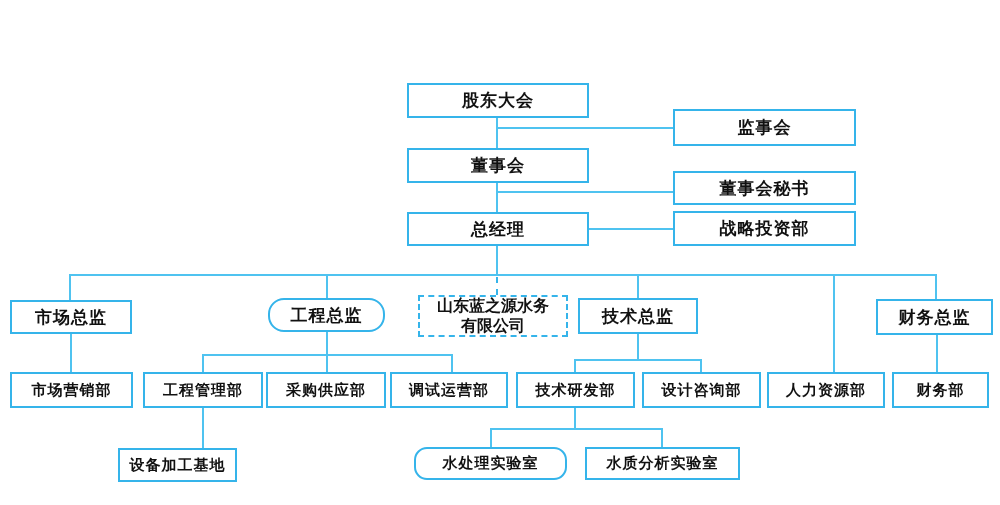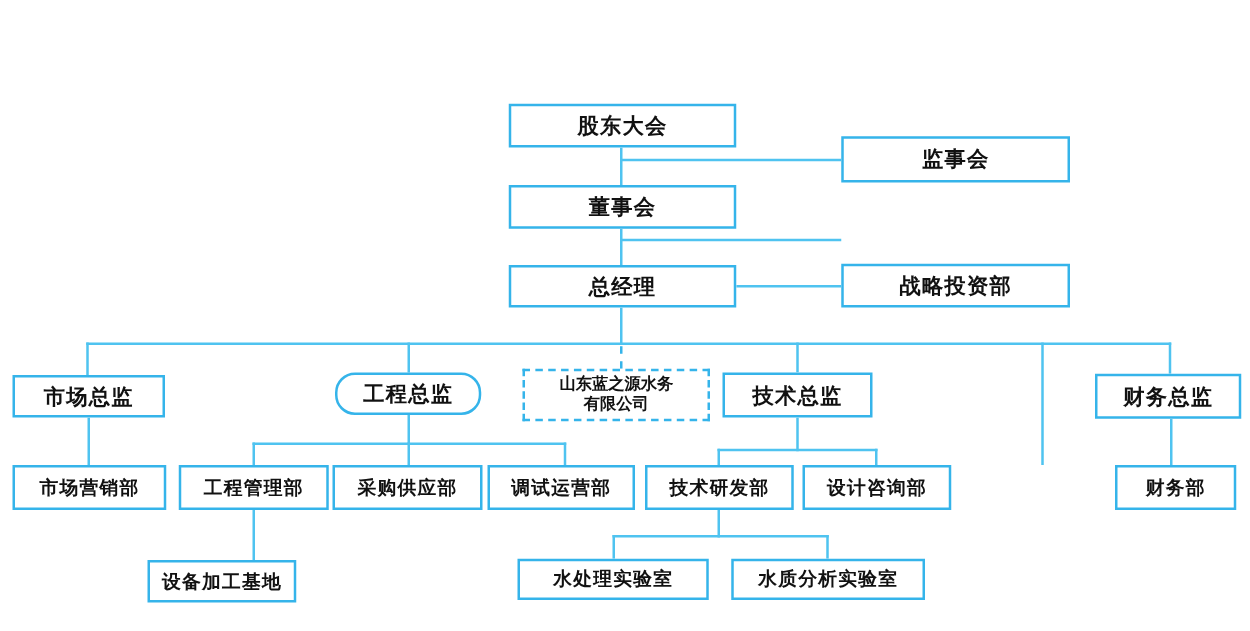--- a/index.html
+++ b/index.html
@@ -19,21 +19,21 @@
     border:2px solid var(--accent);
     display:flex;align-items:center;justify-content:center;
     color:var(--text);font-weight:700;letter-spacing:1px;
     white-space:nowrap;
   }
   .fs-lg{font-size:17px;text-align:center;}
   .fs-md{font-size:15px;}
   .dashed{
     border:2px dashed var(--accent);
     flex-direction:column;line-height:1.25;letter-spacing:0;
-    font-weight:700;font-size:13px;
+    font-weight:700;font-size:16px;
   }
   .ln{position:absolute;background:var(--line);}
   .ln-dash{
     position:absolute;width:0;background:none;
     border-left:2px dashed var(--accent);
   }
 </style>
 </head>
 <body>
 
@@ -86,37 +86,39 @@
 
   <div class="ln" style="left:574px;top:408px;width:2px;height:22px;"></div>
 
   <div class="ln" style="left:490px;top:428px;width:173px;height:2px;"></div>
   <div class="ln" style="left:490px;top:428px;width:2px;height:19px;"></div>
   <div class="ln" style="left:661px;top:428px;width:2px;height:19px;"></div>
 
   <div class="node fs-lg" style="left:407px;top:83px;width:182px;height:35px;">股东大会</div>
   <div class="node fs-lg" style="left:673px;top:109px;width:183px;height:37px;">监事会</div>
   <div class="node fs-lg" style="left:407px;top:148px;width:182px;height:35px;">董事会</div>
+  <div class="node fs-lg" style="left:673px;top:171px;width:183px;height:34px;">董事会秘书</div>
   <div class="node fs-lg" style="left:407px;top:212px;width:182px;height:34px;">总经理</div>
   <div class="node fs-lg" style="left:673px;top:211px;width:183px;height:35px;">战略投资部</div>
 
   <div class="node fs-lg" style="left:10px;top:300px;width:122px;height:34px;">市场总监</div>
   <div class="node fs-lg" style="left:268px;top:298px;width:117px;height:34px;border-radius:16px;">工程总监</div>
   <div class="node dashed" style="left:418px;top:295px;width:150px;height:42px;">
     <span>山东蓝之源水务</span>
     <span>有限公司</span>
   </div>
   <div class="node fs-lg" style="left:578px;top:298px;width:120px;height:36px;">技术总监</div>
   <div class="node fs-lg" style="left:876px;top:299px;width:117px;height:36px;">财务总监</div>
 
   <div class="node fs-md" style="left:10px;top:372px;width:123px;height:36px;">市场营销部</div>
   <div class="node fs-md" style="left:143px;top:372px;width:120px;height:36px;">工程管理部</div>
   <div class="node fs-md" style="left:266px;top:372px;width:120px;height:36px;">采购供应部</div>
   <div class="node fs-md" style="left:390px;top:372px;width:118px;height:36px;text-align:right;">调试运营部</div>
   <div class="node fs-md" style="left:516px;top:372px;width:119px;height:36px;">技术研发部</div>
   <div class="node fs-md" style="left:642px;top:372px;width:119px;height:36px;">设计咨询部</div>
+  <div class="node fs-md" style="left:767px;top:372px;width:118px;height:36px;">人力资源部</div>
   <div class="node fs-md" style="left:892px;top:372px;width:97px;height:36px;">财务部</div>
 
   <div class="node fs-md" style="left:118px;top:448px;width:119px;height:34px;">设备加工基地</div>
-  <div class="node fs-md" style="left:414px;top:447px;width:153px;height:33px;">水处理实验室</div>
+  <div class="node fs-md" style="left:414px;top:447px;width:153px;height:33px;border-radius:13px;">水处理实验室</div>
   <div class="node fs-md" style="left:585px;top:447px;width:155px;height:33px;">水质分析实验室</div>
 
 </div>
 
 </body></html>

